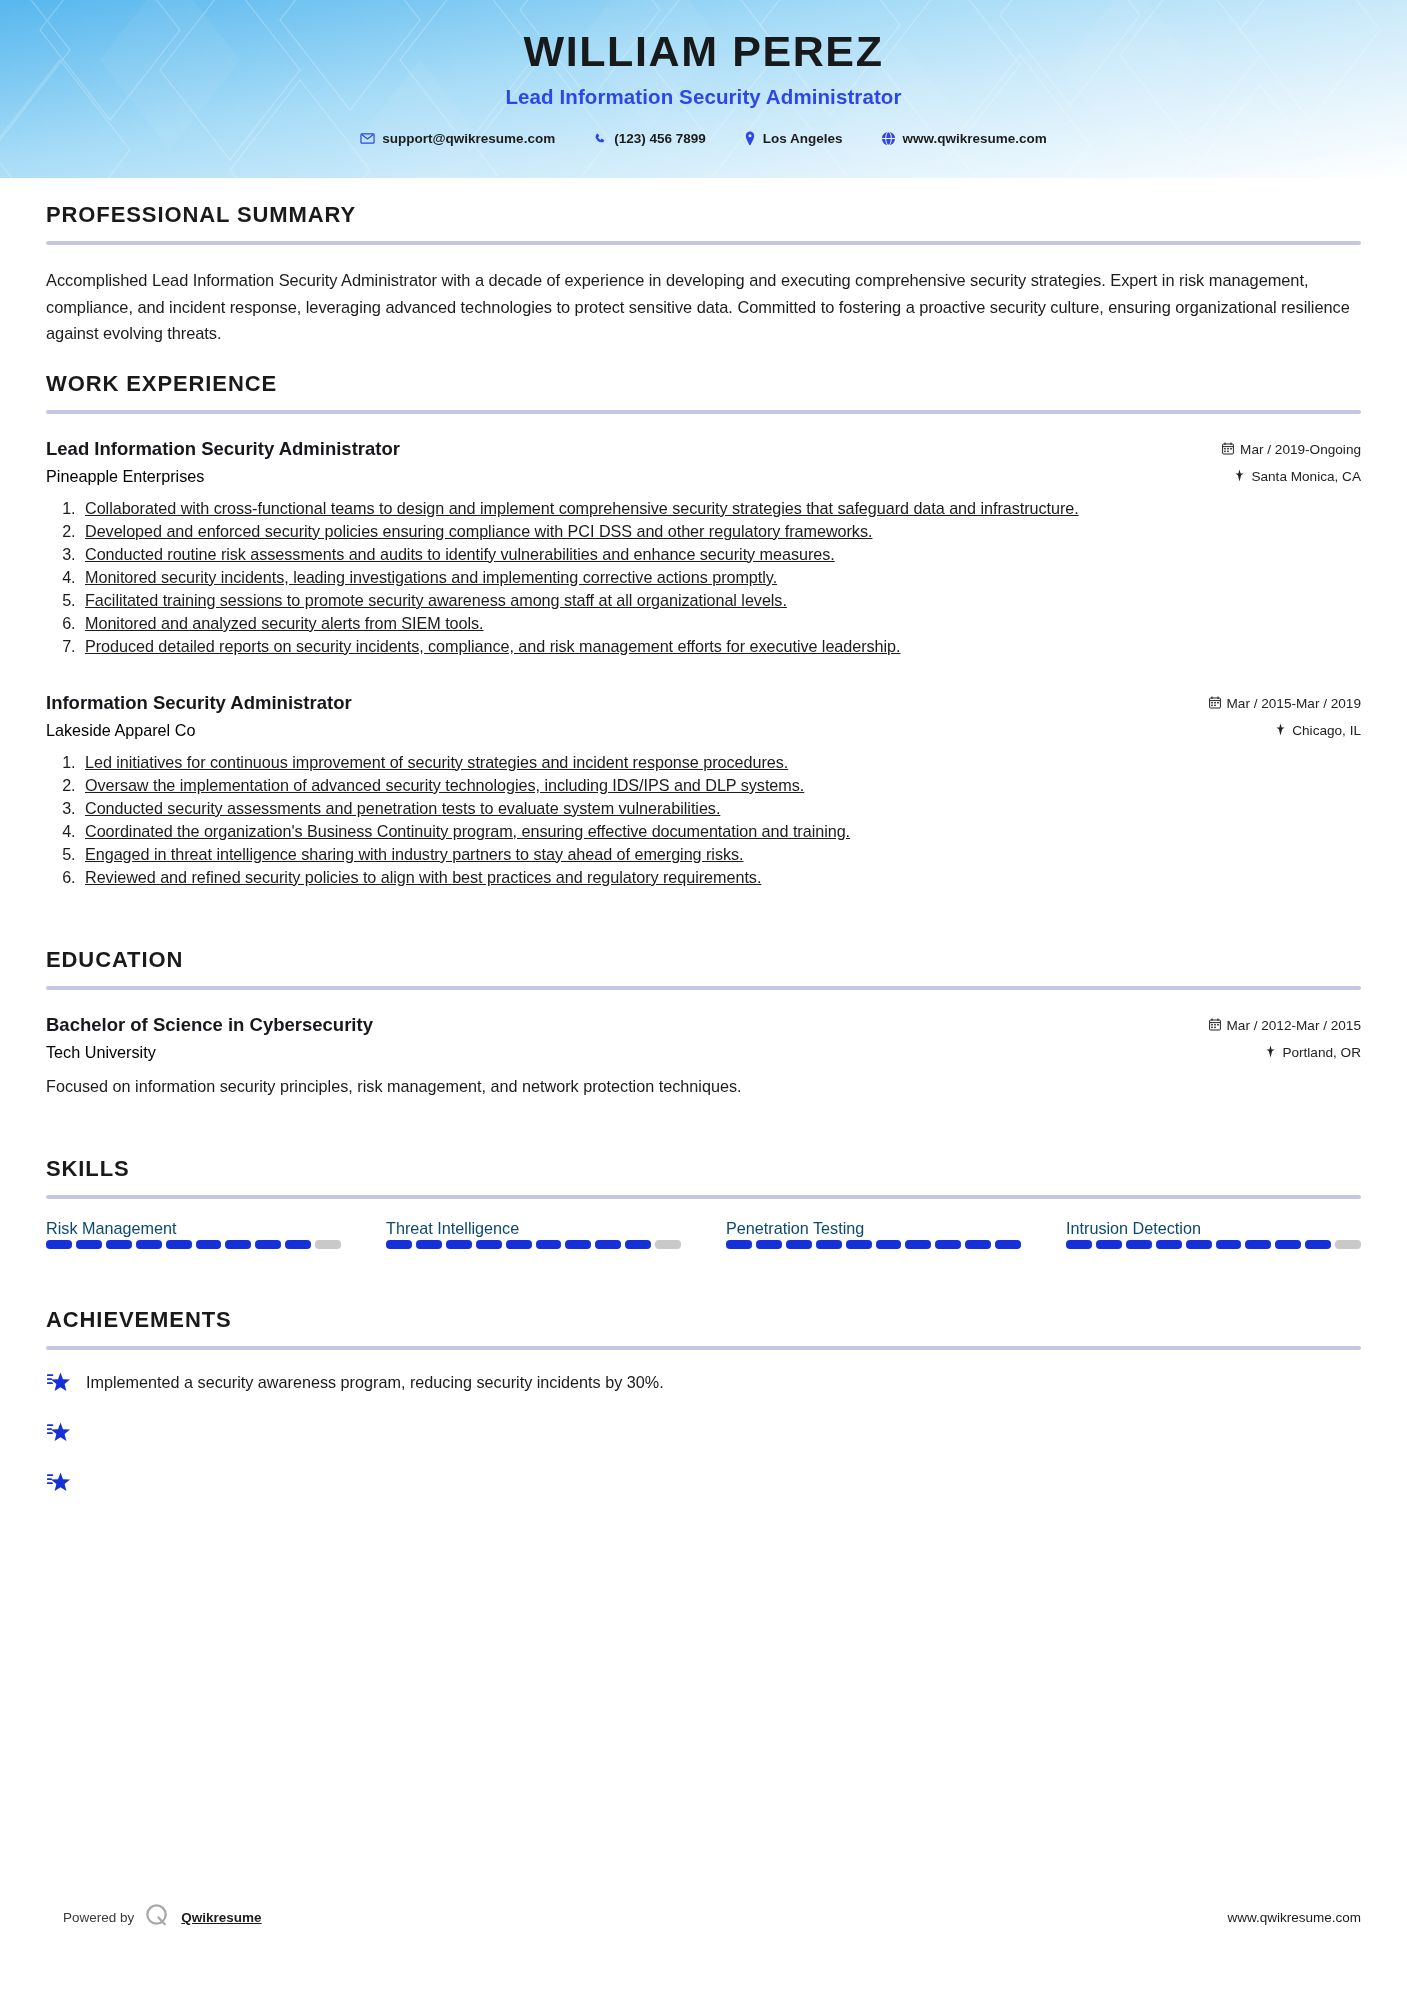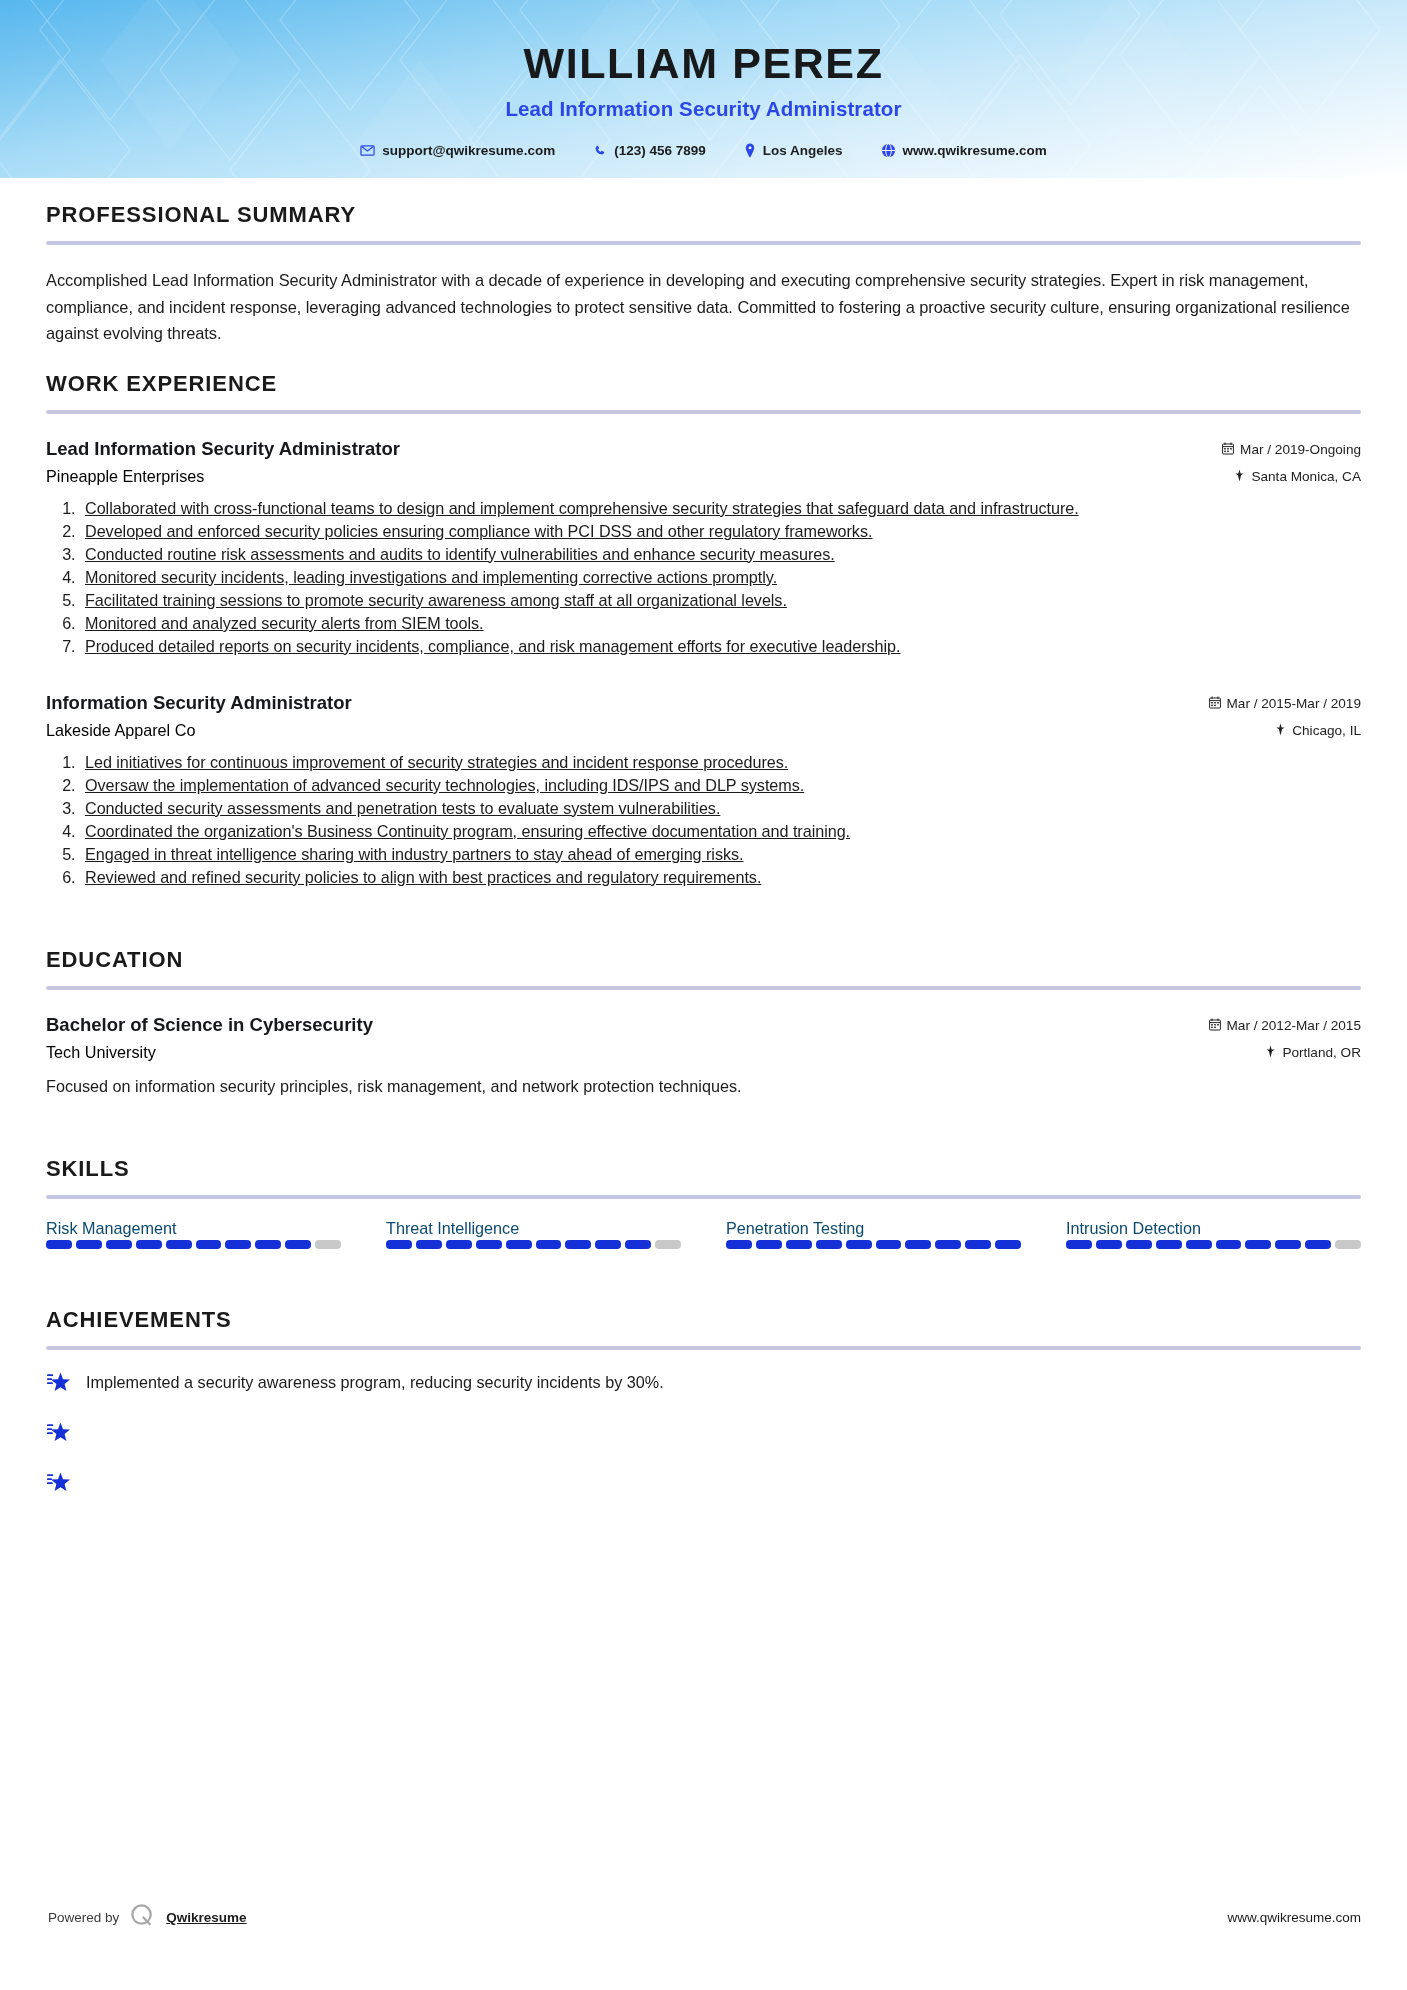--- a/index.html
+++ b/index.html
@@ -29,21 +29,21 @@
   }
   .header-pattern {
     position: absolute;
     inset: 0;
     opacity: 0.45;
   }
   .header-inner {
     position: relative;
     z-index: 2;
     text-align: center;
-    padding-top: 40px;
+    padding-top: 28px;
   }
   .cand-name {
     font-size: 43px;
     font-weight: bold;
     letter-spacing: 1.6px;
     color: #18191b;
     line-height: 1.1;
   }
   .cand-title {
     margin-top: 10px;
@@ -185,21 +185,21 @@
   .ach-text {
     font-size: 16.2px;
     line-height: 1.35;
     color: #1c1c1c;
     padding-top: 2px;
   }
 
   
   .footer {
     position: absolute;
-    left: 48px;
+    left: 63px;
     right: 46px;
     bottom: 58px;
     display: flex;
     justify-content: space-between;
     align-items: center;
     font-size: 13.5px;
     color: #3a3a3a;
   }
   .footer-left {
     display: flex;

